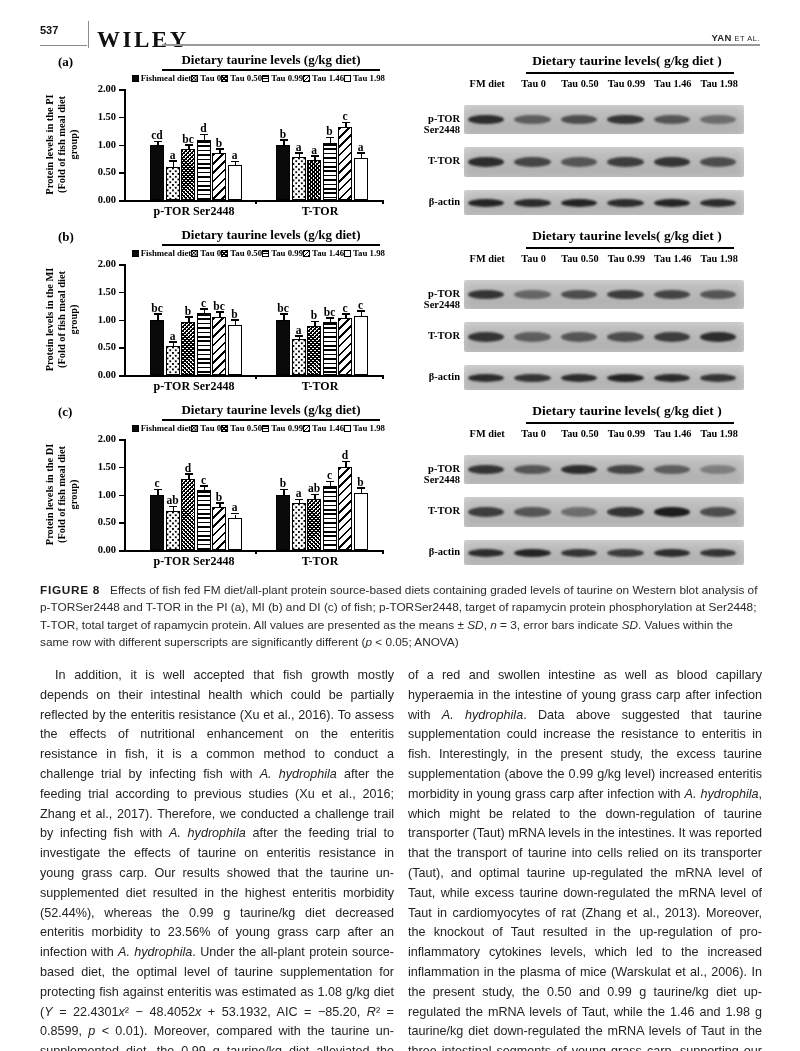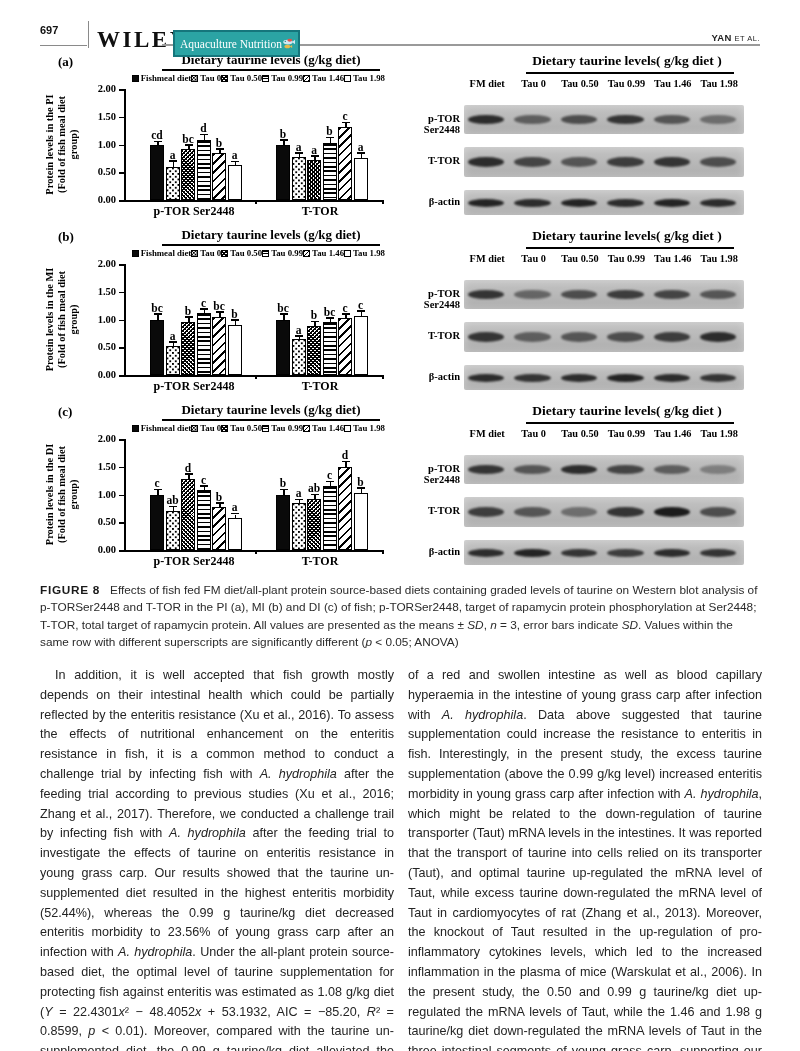--- a/index.html
+++ b/index.html
@@ -77,36 +77,25 @@
        color:#242424;text-align:justify;}
   .col p{margin:0;}
   .col p.indent{text-indent:15px;}
 </style>
 </head>
 <body>
 
 <div class="page">
 
   <header>
-    <span class="pagenum">697</span>
+    <span class="pagenum">537</span>
     <span class="pagenum-rule"></span>
     <span class="vrule"></span>
     <div class="wiley">WILEY</div>
     <div class="hrule"></div>
-    <div class="banner">
-      <span class="jname">Aquaculture Nutrition</span>
-      <svg width="22" height="19" viewBox="0 0 22 19">
-        <ellipse cx="10" cy="7" rx="8" ry="4" fill="#cfe9f2"></ellipse>
-        <polygon points="17,7 22,3 22,11" fill="#cfe9f2"></polygon>
-        <circle cx="5.5" cy="6" r="1" fill="#15767c"></circle>
-        <ellipse cx="13" cy="4" rx="4" ry="2.4" fill="#e2524a"></ellipse>
-        <ellipse cx="9" cy="14.5" rx="5" ry="3" fill="#e8b94c"></ellipse>
-        <polygon points="13,14.5 17,12 17,17" fill="#e8b94c"></polygon>
-      </svg>
-    </div>
     <div class="authors"><span>YAN </span><span class="etal">ET AL.</span></div>
   </header>
 
   <section id="figure-panels">
       <div class="panel">
         <div class="chart-block">
           <div class="panel-label" style="left: 22px; top: 2px;">(a)</div>
           <div class="chart-title">Dietary taurine levels (g/kg diet)</div>
           <div class="legend">
             <span class="legend-item">

